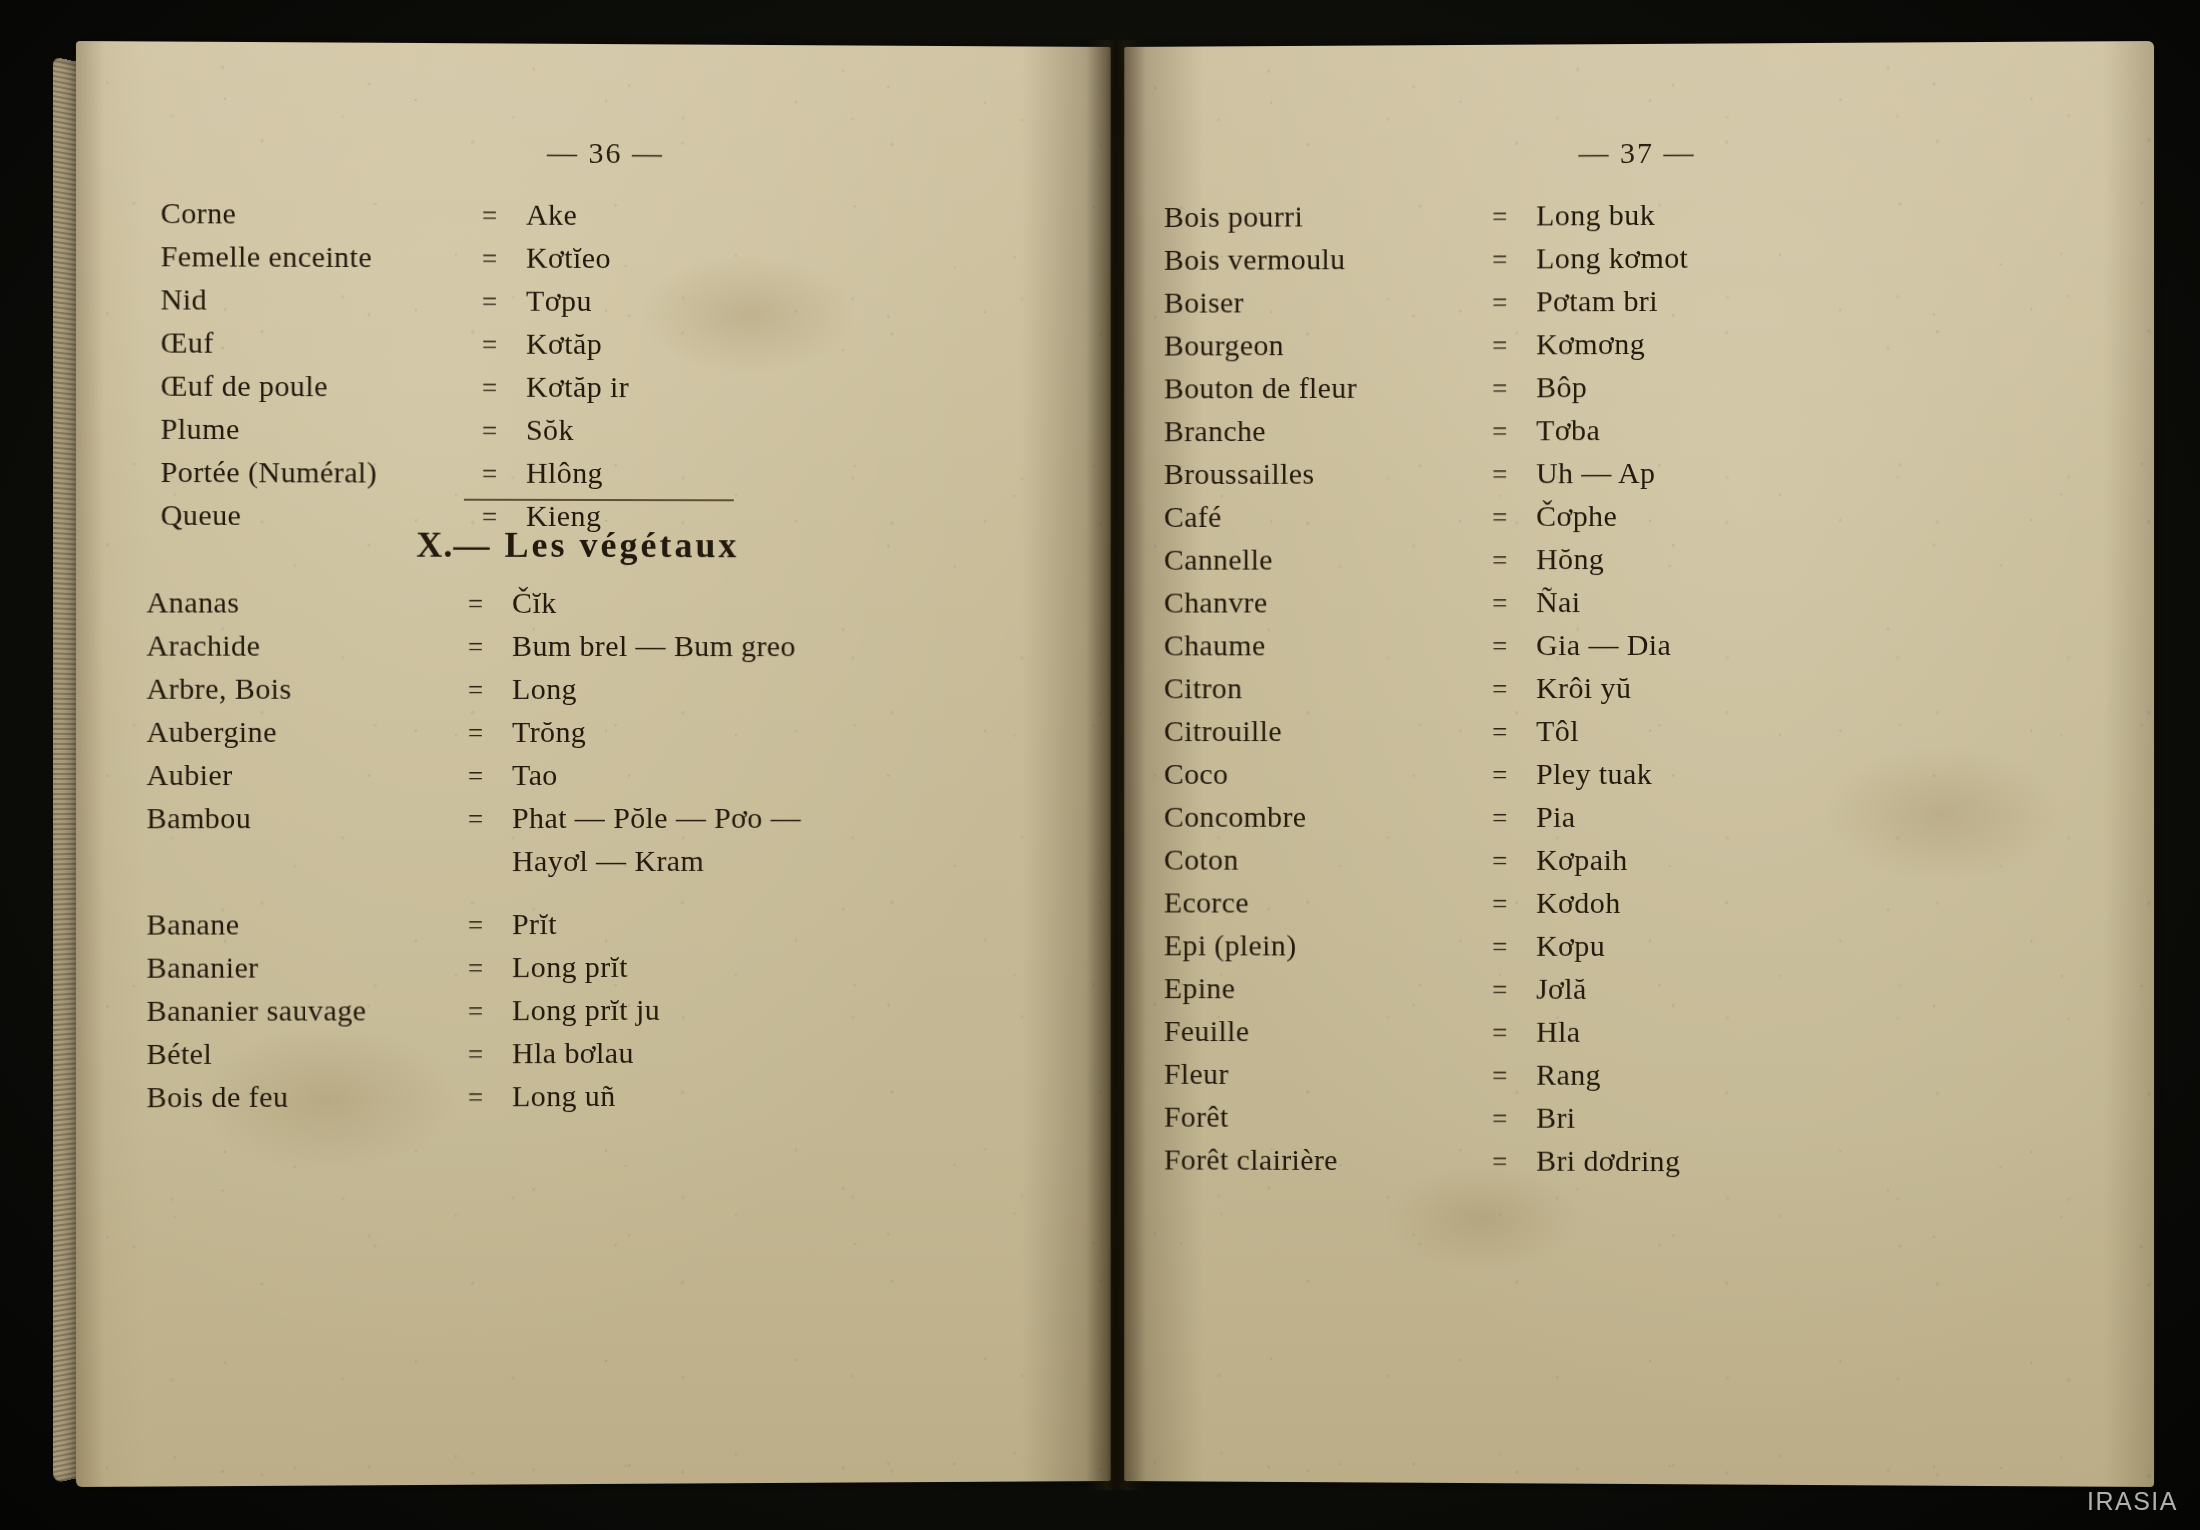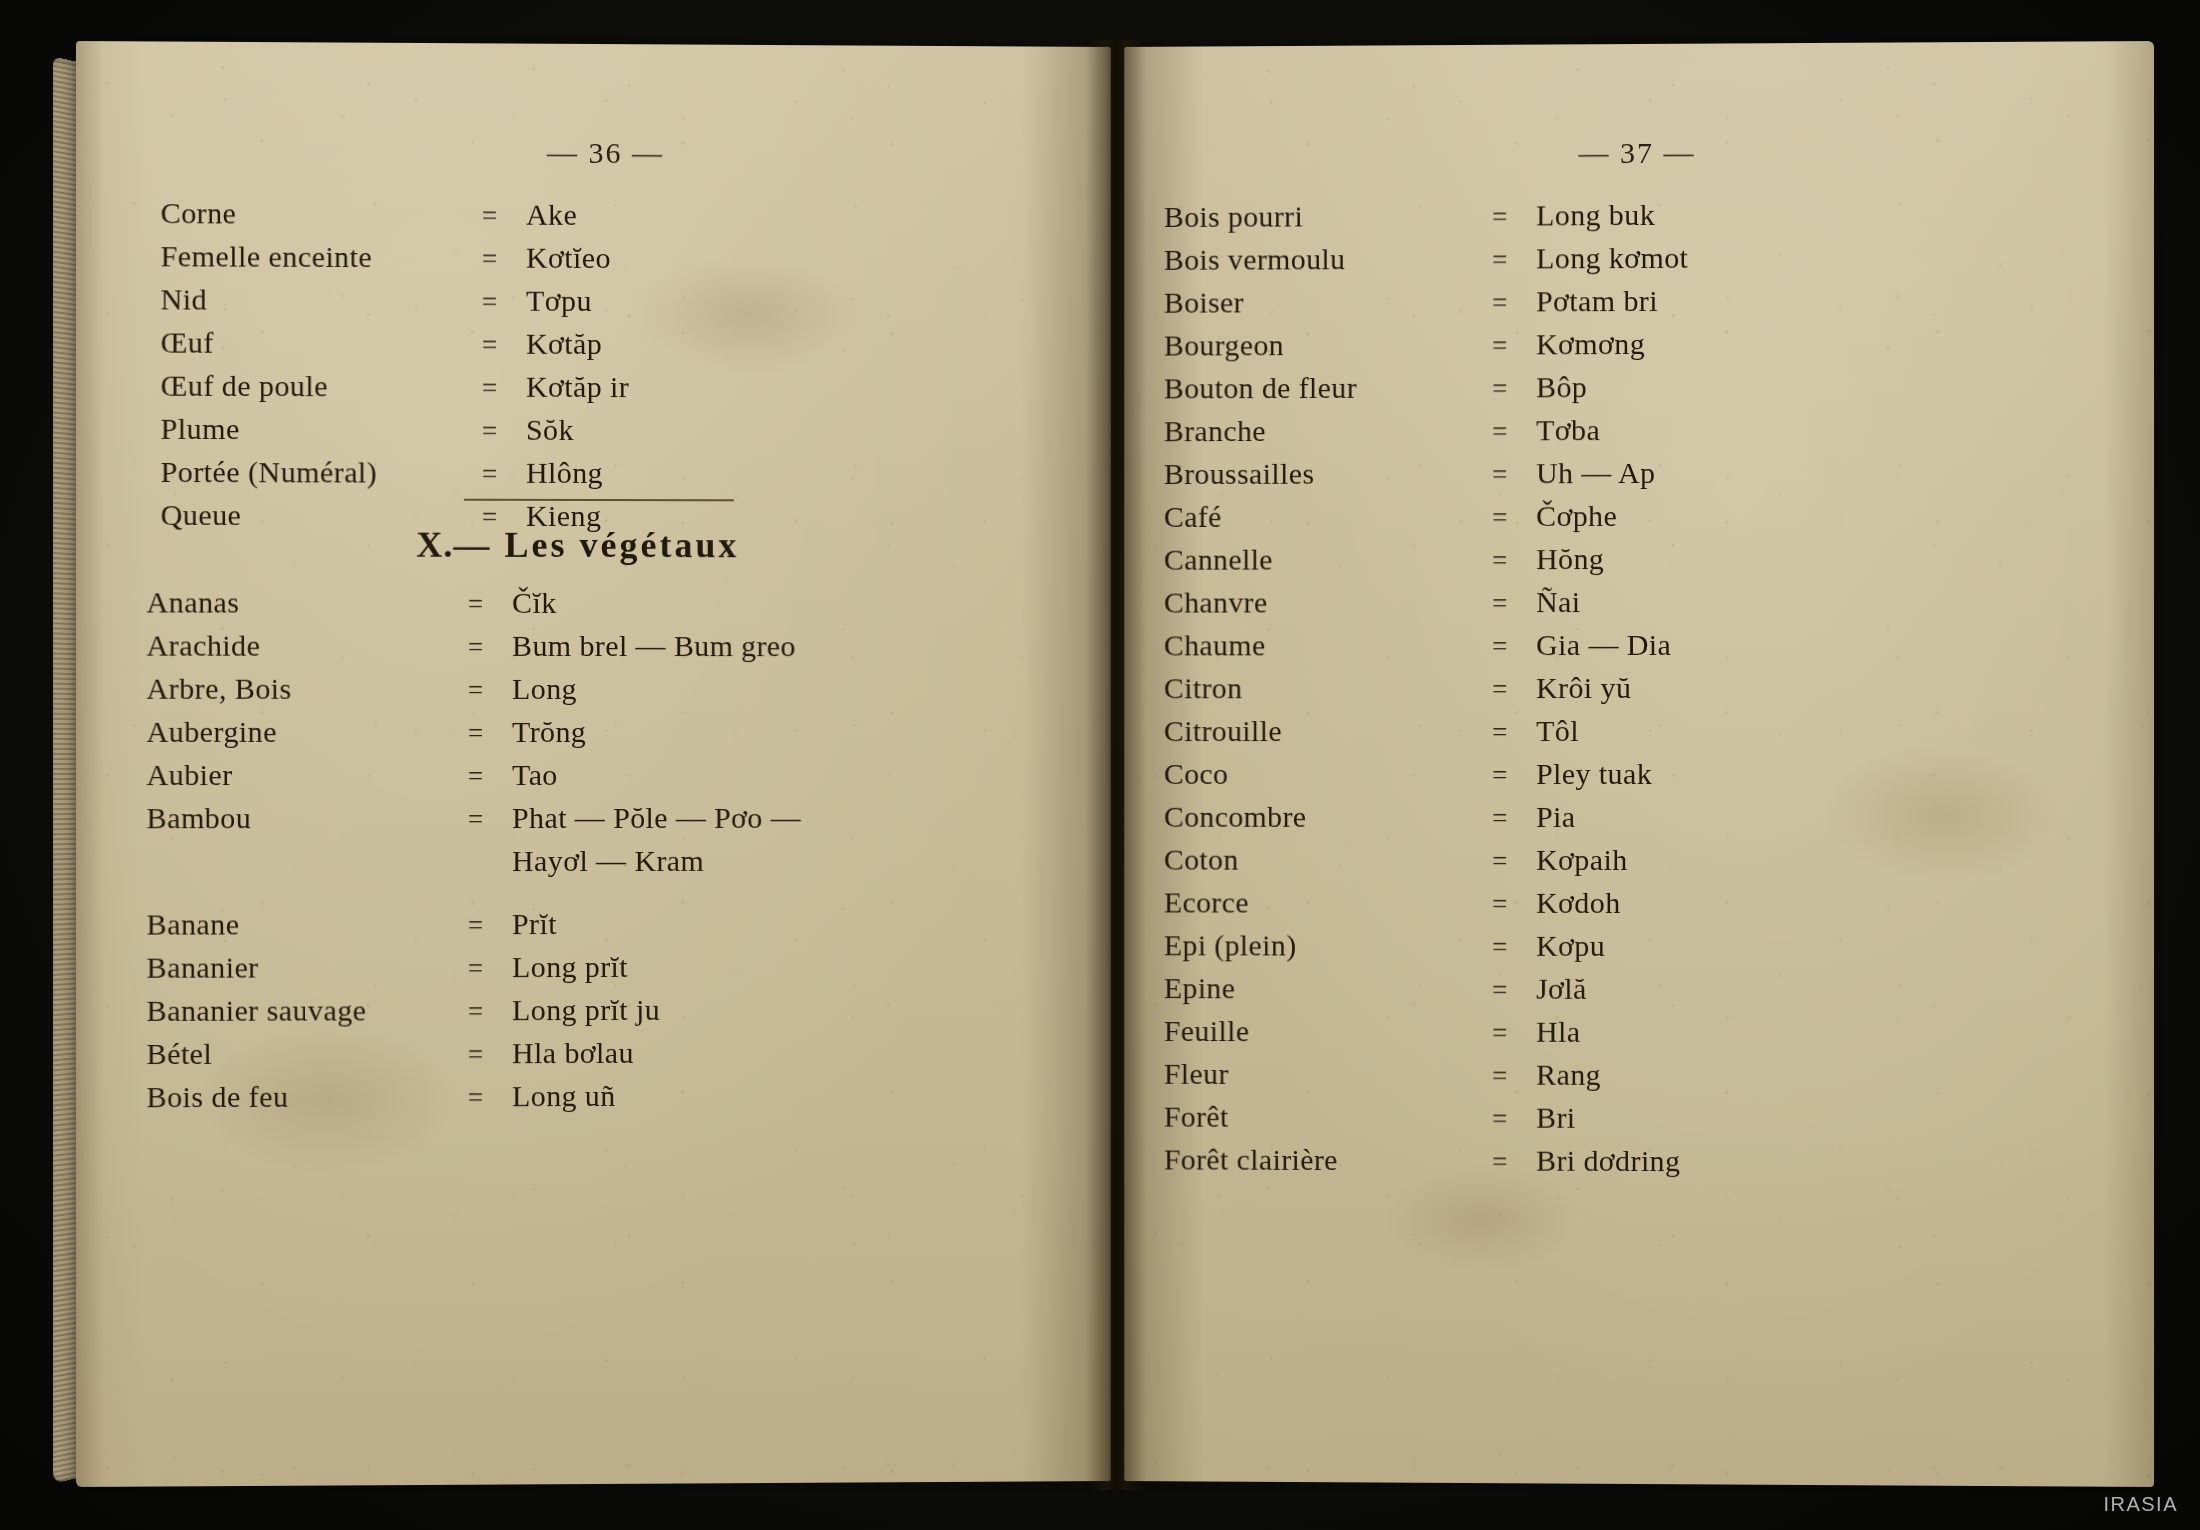--- a/index.html
+++ b/index.html
@@ -221,21 +221,21 @@
     color: #221a0e;
   }
   .section-head .num { letter-spacing: 1px; }
 
   
   #watermark {
     position: absolute;
     right: 22px;
     bottom: 14px;
     color: #cfcfcf;
-    font-size: 20px;
+    font-size: 25px;
     letter-spacing: 1.5px;
     font-family: "Liberation Sans", sans-serif;
     opacity: .85;
   }
 </style>
 </head>
 <body>
 
 <div id="book">
   <div id="backdrop"></div>

